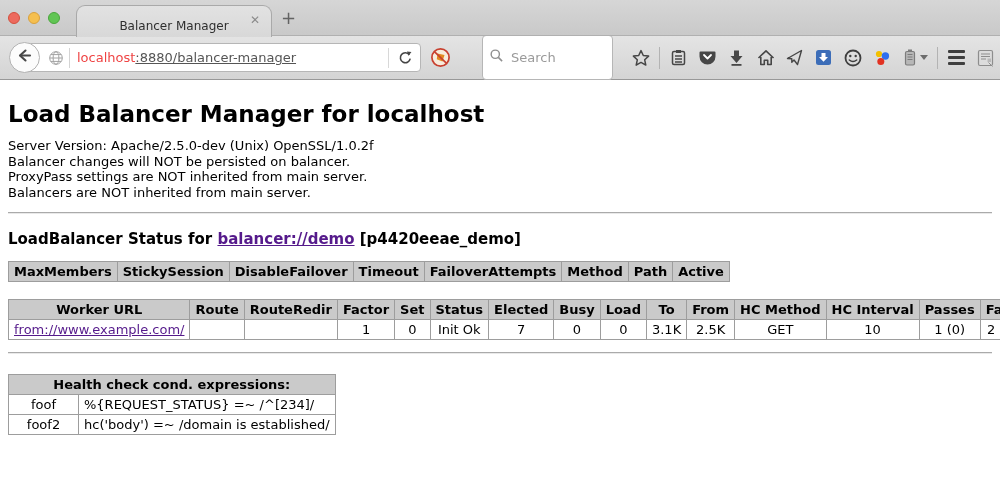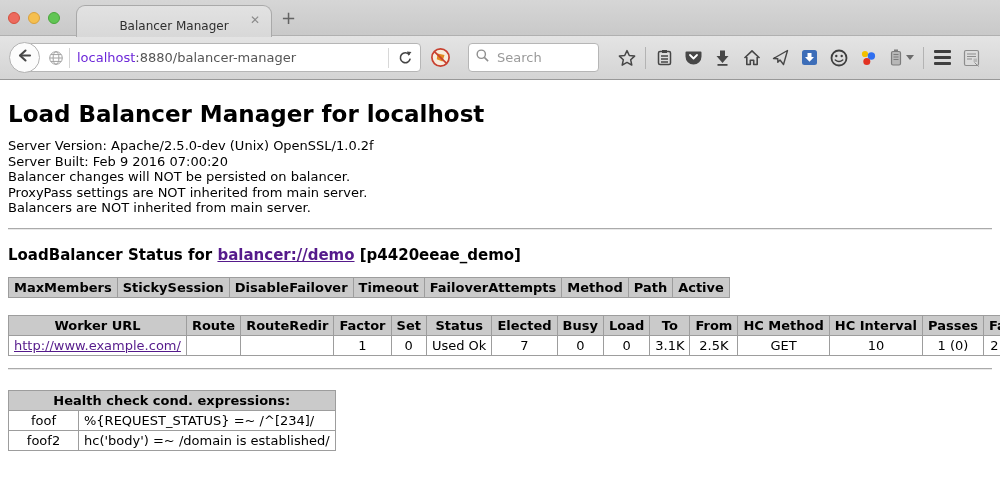--- a/index.html
+++ b/index.html
@@ -42,26 +42,26 @@
     margin-left:9px; z-index:2;
   }
   .urlbar {
     width:398px; height:29px; margin-left:-17px;
     background:#ffffff; border:1px solid #b6b6b6; border-radius:4px;
     display:flex; align-items:center; padding-left:21px;
   }
   .urlbar .divider, .searchbox .spacer { width:1px; height:20px; background:#d4d4d4; }
   .globe { margin:0 5px 0 3px; display:flex; }
   .url-text { flex:1; font-size:13px; color:#4a4a4a; white-space:nowrap; overflow:hidden; padding-left:7px; }
-  .url-host { color:#6d28d9; }
-  .url-rest { color:#555; }
+  .url-host { color:#ef4444; }
+  .url-rest { color:#555;text-decoration:underline; }
   .reload-btn { padding:0 8px; display:flex; border-left:1px solid #d8d8d8; height:20px; align-items:center; }
   .shield-btn { margin:0 9px 0 9px; display:flex; }
   .searchbox {
-    width:131px; height:29px; margin-left:8px;
+    width:131px; height:45px; margin-left:22px;
     background:#fff; border:1px solid #b6b6b6; border-radius:4px;
     display:flex; align-items:center; padding:0 6px;
   }
   .searchbox input {
     border:none; outline:none; width:90px; font-size:13px;
     font-family:"DejaVu Sans","Liberation Sans",sans-serif;
     color:#444; background:transparent; margin-left:5px;
   }
   .searchbox input::placeholder { color:#9a9a9a; }
   .tool-icons { display:flex; align-items:center; margin-left:13px; }
@@ -262,21 +262,20 @@
           <path d="M12.5 14.5 l4 4" stroke="#8d8d8d"></path>
         </svg>
     </div>
   </div>
 </div>
 
 <div class="content">
   <h1 class="page-title">Load Balancer Manager for localhost</h1>
 
   <div class="info-line">Server Version: Apache/2.5.0-dev (Unix) OpenSSL/1.0.2f</div>
-  <div class="info-line">Server Built: Feb 9 2016 07:00:20</div>
   <div class="info-line">Balancer changes will NOT be persisted on balancer.</div>
   <div class="info-line">ProxyPass settings are NOT inherited from main server.</div>
   <div class="info-line">Balancers are NOT inherited from main server.</div>
 
   <hr class="rule">
 
   <h3 class="section-heading"><span>LoadBalancer Status for </span><a href="#" class="plink">balancer://demo</a><span> [p4420eeae_demo]</span></h3>
 
   <table class="t1">
     <tbody>
@@ -307,26 +306,26 @@
       <th>Load</th>
       <th>To</th>
       <th>From</th>
       <th>HC Method</th>
       <th>HC Interval</th>
       <th>Passes</th>
       <th>Fails</th>
 
     </tr>
     <tr>
-      <td class="tl"><a href="#" class="plink">http://www.example.com/</a></td>
+      <td class="tl"><a href="#" class="plink">from://www.example.com/</a></td>
       <td></td>
       <td></td>
       <td>1</td>
       <td>0</td>
-      <td>Used Ok</td>
+      <td>Init Ok</td>
       <td>7</td>
       <td>0</td>
       <td>0</td>
       <td>3.1K</td>
       <td>2.5K</td>
       <td>GET</td>
       <td>10</td>
       <td>1 (0)</td>
       <td>2 (0)</td>
 

